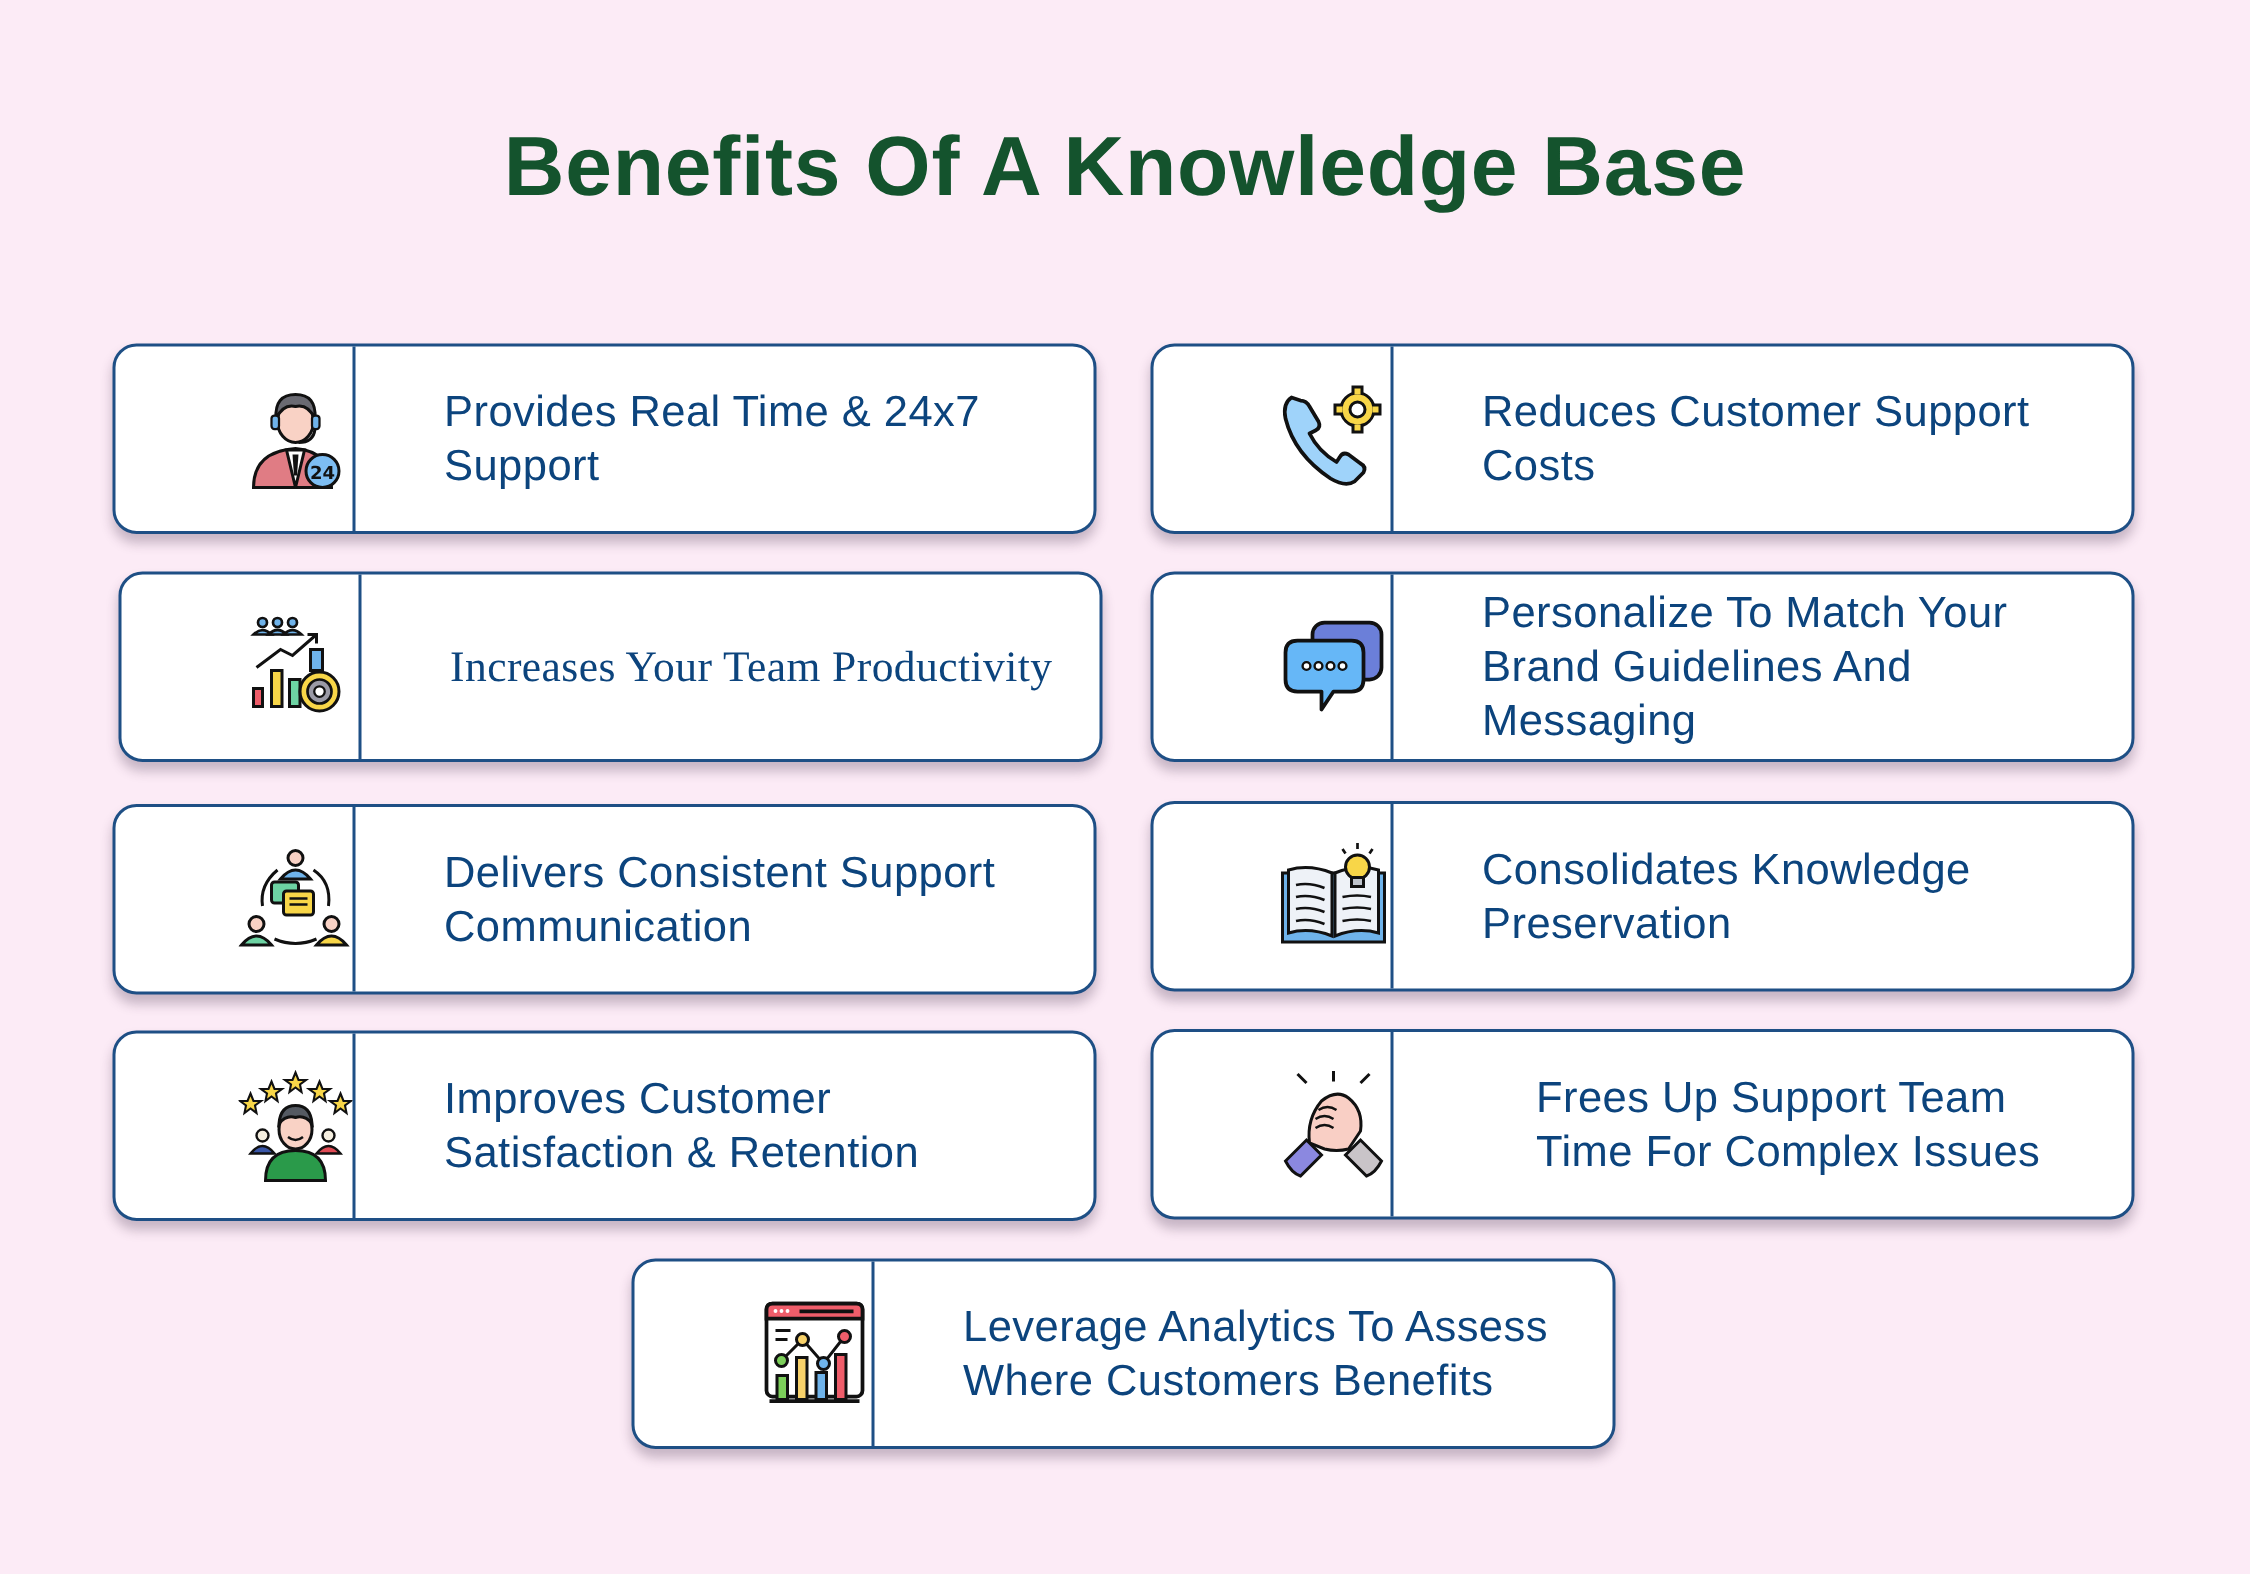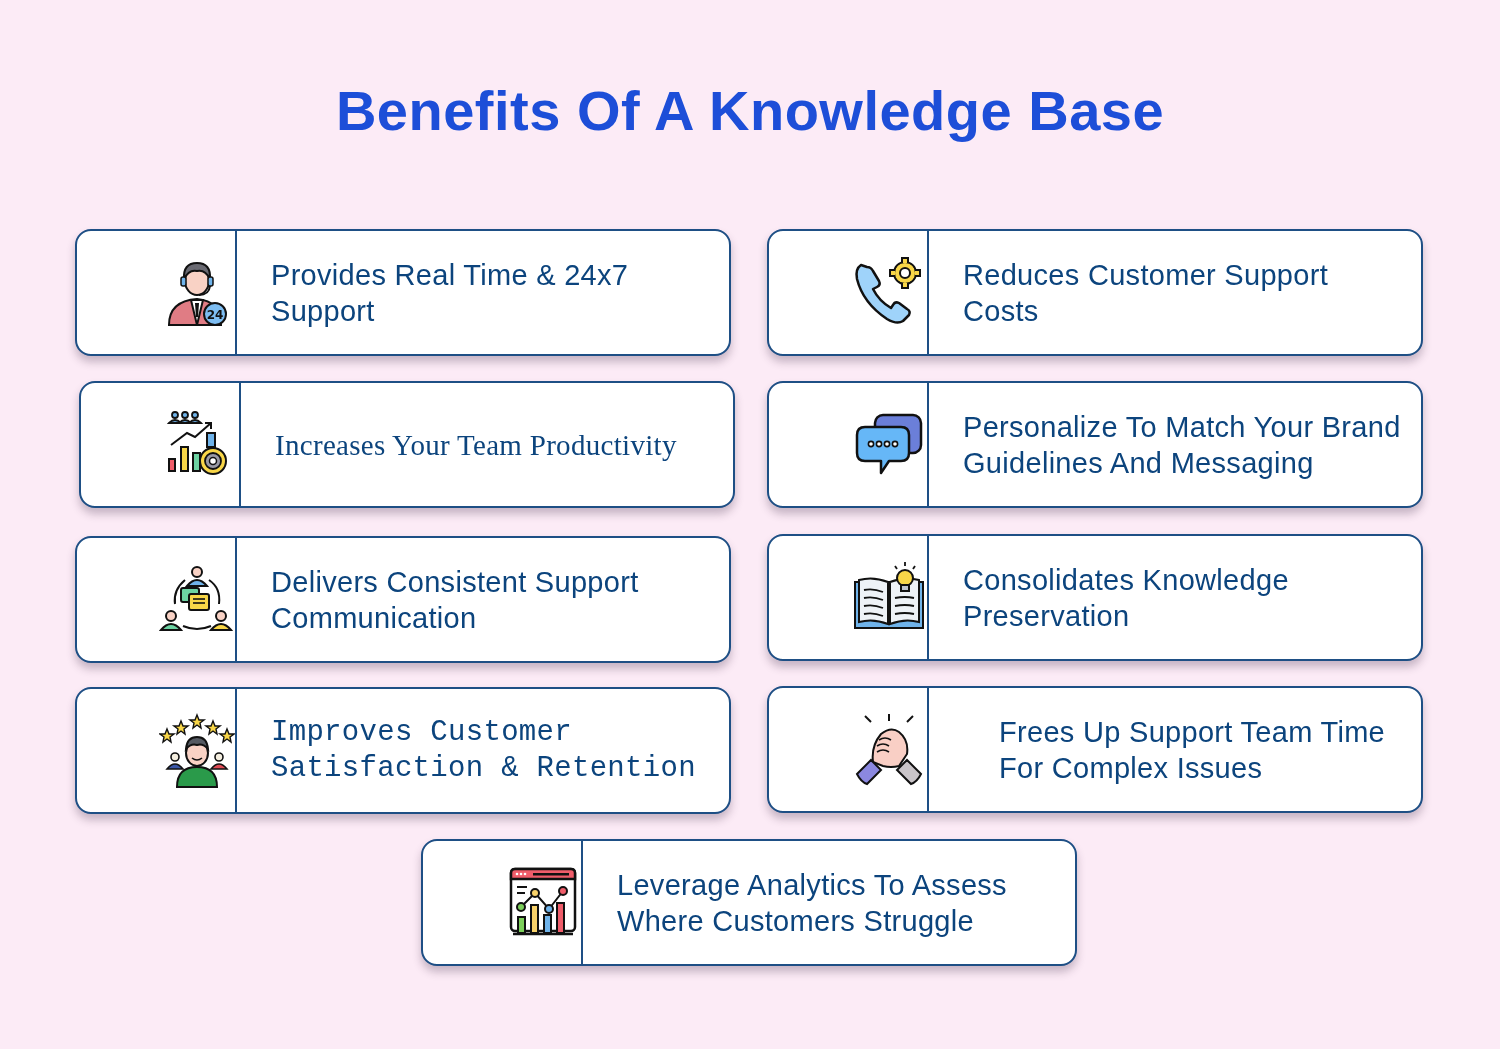--- a/index.html
+++ b/index.html
@@ -7,21 +7,21 @@
     width: 1500px; height: 1049px;
     background: #fcebf6;
     position: relative;
     overflow: hidden;
     font-family: "Liberation Sans", "DejaVu Sans", sans-serif;
   }
   .title {
     position: absolute; left: 0; top: 78px; width: 1500px;
     text-align: center;
     font-size: 56px; font-weight: bold;
-    color: #1d4ed8;
+    color: #14532d;
     letter-spacing: 0.5px;
   }
   .card {
     position: absolute;
     width: 656px; height: 127px;
     background: #ffffff;
     border: 2px solid #1e4f85;
     border-radius: 16px;
     box-shadow: 0 6px 8px rgba(60, 40, 70, 0.28);
     display: flex;
@@ -34,20 +34,21 @@
   }
   .icon-cell svg { width: 76px; height: 76px; }
   .text-cell {
     flex: 1;
     display: flex; align-items: center;
     padding: 0 18px 0 34px;
     color: #0c447d;
     font-size: 29px;
     line-height: 36px;
     letter-spacing: 0.3px;
+    margin-left: 25px;
   }
 </style>
 </head>
 <body>
 
 <div class="title">Benefits Of A Knowledge Base</div>
 
 <div class="card" style="left:75px; top:229px;">
   <div class="icon-cell">
     <svg viewBox="0 0 76 76">
@@ -170,21 +171,21 @@
       <g stroke="#111" stroke-width="1.8">
           <line x1="54" y1="2" x2="54" y2="6"></line>
           <line x1="44" y1="6" x2="46" y2="9"></line>
           <line x1="64" y1="6" x2="62" y2="9"></line>
         </g>
     </svg>
   </div>
   <div class="text-cell">Consolidates Knowledge Preservation</div>
 </div>
 
-<div class="card" style="left:75px; top:687px;font-family:Liberation Mono, monospace;">
+<div class="card" style="left:75px; top:687px;">
   <div class="icon-cell">
     <svg viewBox="0 0 76 76">
       <g fill="#f8d648" stroke="#111" stroke-width="1.4">
         <polygon points="8,16 10,21 15,21 11,24 12,29 8,26 4,29 5,24 1,21 6,21"></polygon>
         <polygon points="22,8 24,13 29,13 25,16 26,21 22,18 18,21 19,16 15,13 20,13"></polygon>
         <polygon points="38,2 40,7 45,7 41,10 42,15 38,12 34,15 35,10 31,7 36,7"></polygon>
         <polygon points="54,8 56,13 61,13 57,16 58,21 54,18 50,21 51,16 47,13 52,13"></polygon>
         <polygon points="68,16 70,21 75,21 71,24 72,29 68,26 64,29 65,24 61,21 66,21"></polygon>
       </g>
       <circle cx="16" cy="44" r="4" fill="#f5efe0" stroke="#111" stroke-width="1.6"></circle>
@@ -241,14 +242,14 @@
       <rect x="39" y="50" width="7" height="18" fill="#6fb3ea" stroke="#111" stroke-width="2"></rect>
       <rect x="52" y="38" width="7" height="30" fill="#ef5d6a" stroke="#111" stroke-width="2"></rect>
       <path d="M16 42 L30 28 L44 44 L58 26" fill="none" stroke="#111" stroke-width="2"></path>
       <circle cx="16" cy="42" r="4" fill="#7ccf5a" stroke="#111" stroke-width="2"></circle>
       <circle cx="30" cy="28" r="4" fill="#f8d26a" stroke="#111" stroke-width="2"></circle>
       <circle cx="44" cy="44" r="4" fill="#6fb3ea" stroke="#111" stroke-width="2"></circle>
       <circle cx="58" cy="26" r="4" fill="#ef5d6a" stroke="#111" stroke-width="2"></circle>
       <line x1="8" y1="69" x2="68" y2="69" stroke="#111" stroke-width="2.5"></line>
     </svg>
   </div>
-  <div class="text-cell">Leverage Analytics To Assess Where Customers Struggle</div>
+  <div class="text-cell">Leverage Analytics To Assess Where Customers Benefits</div>
 </div>
 
 </body></html>

